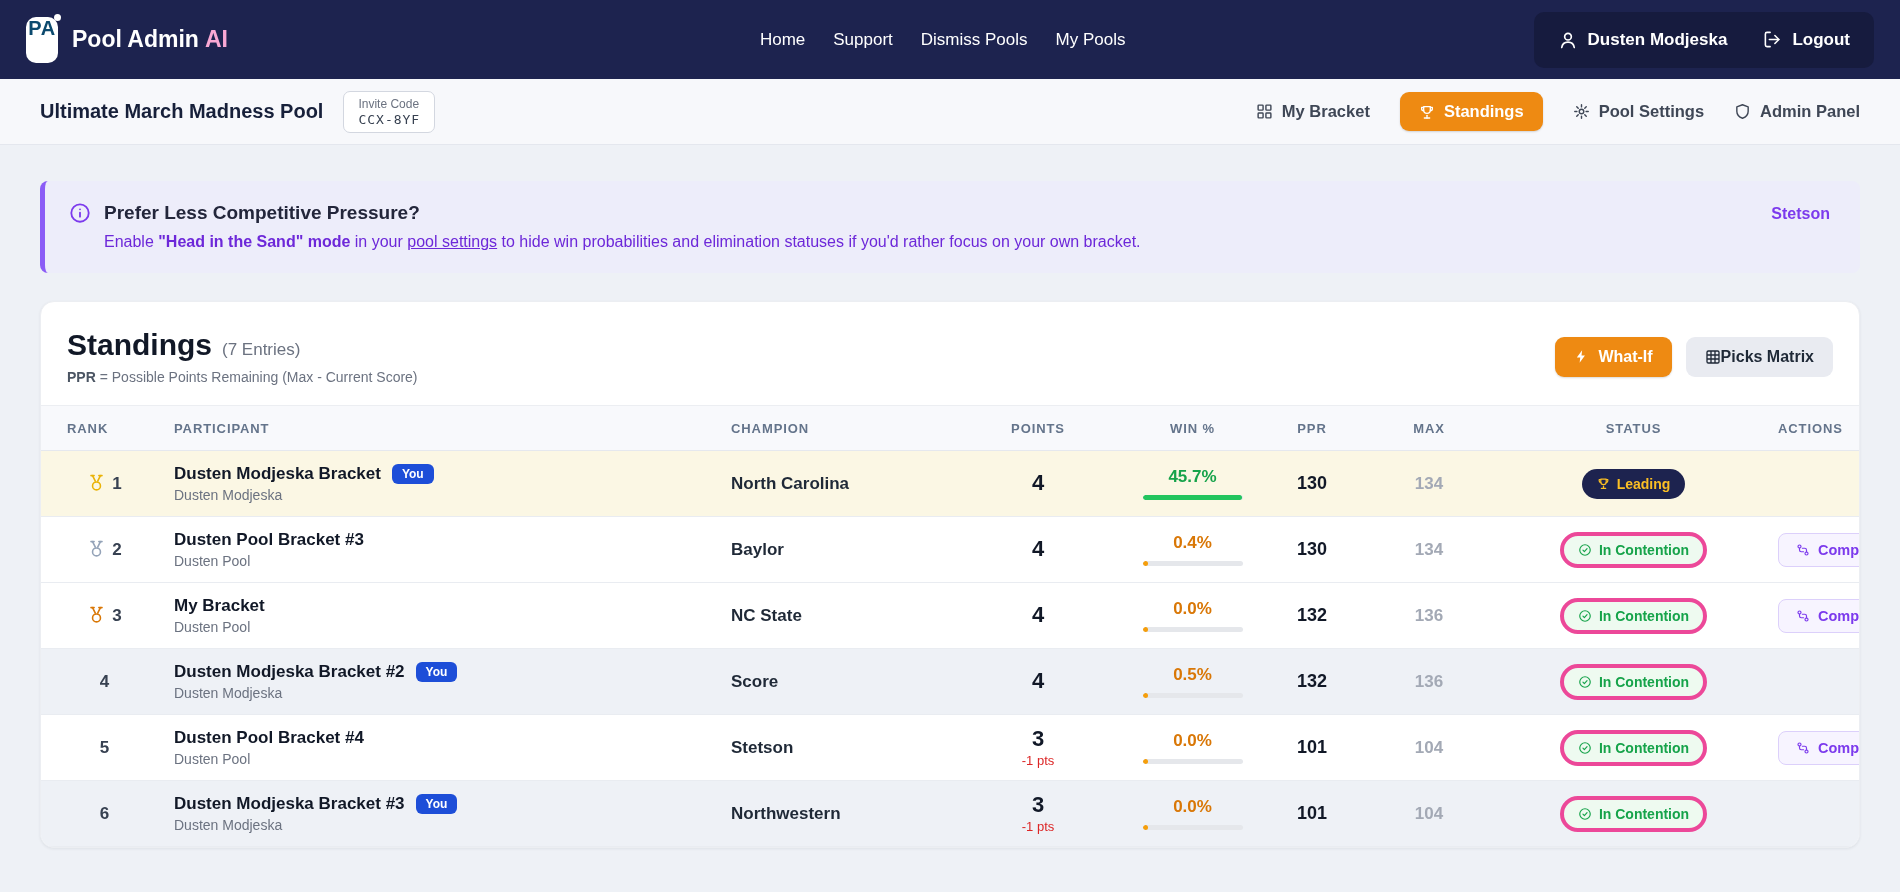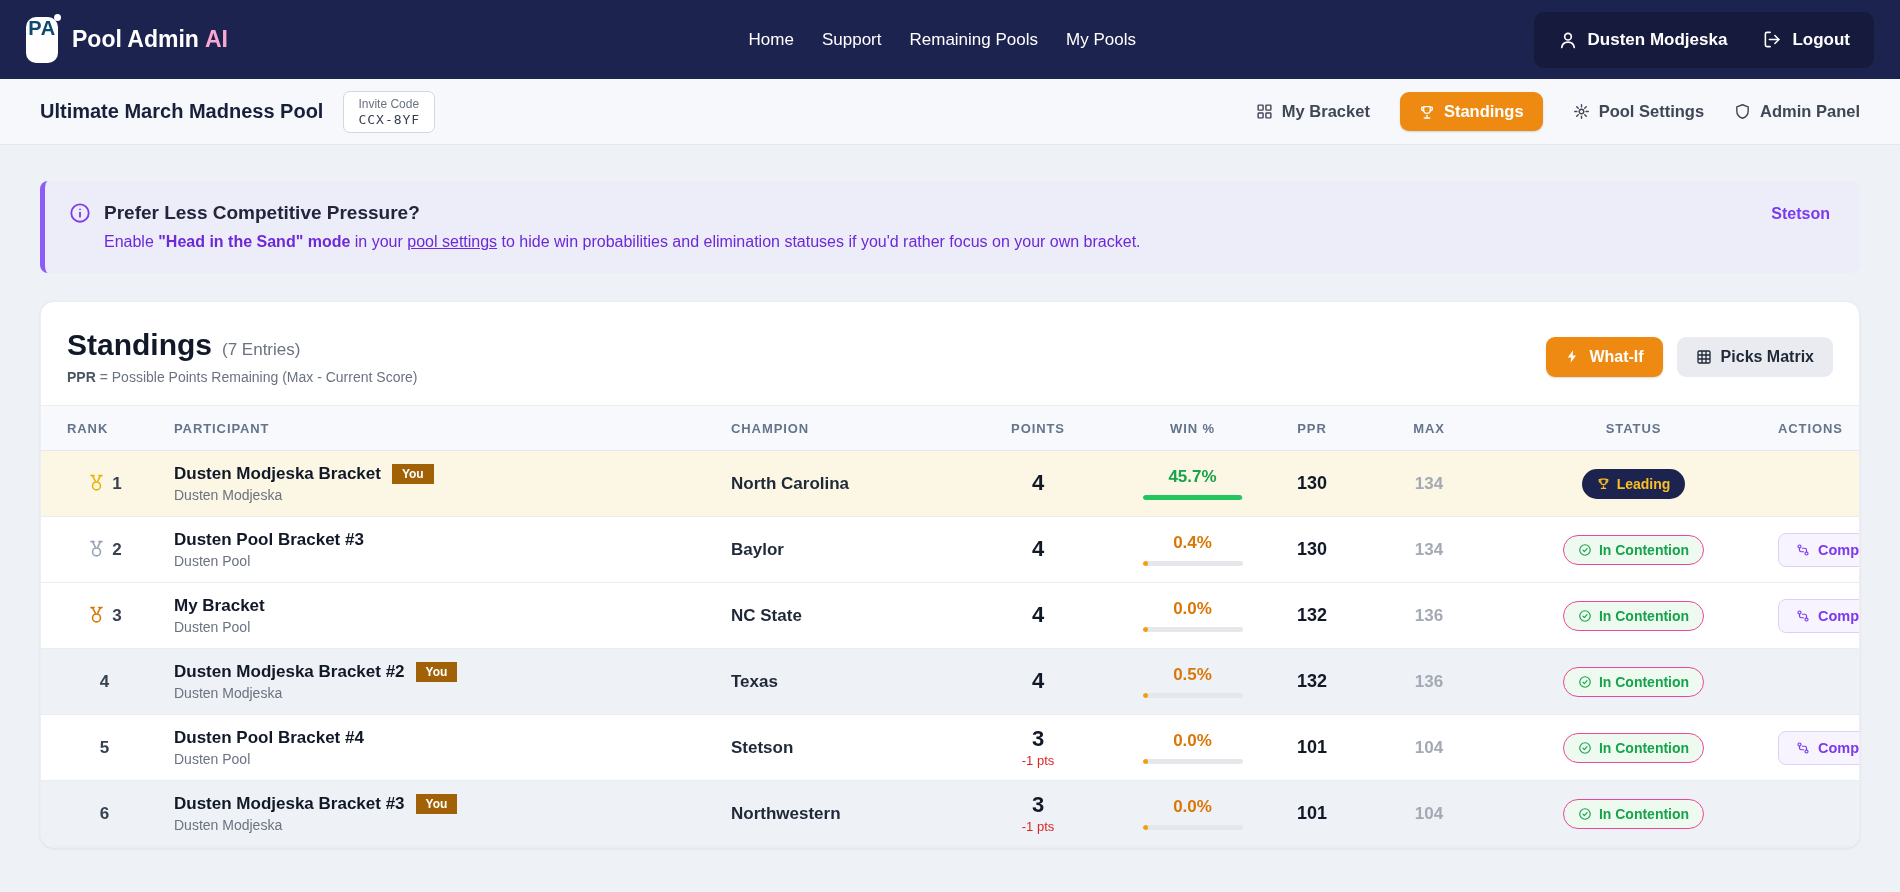--- a/index.html
+++ b/index.html
@@ -85,21 +85,21 @@
   .card-entries { font-size:17px; font-weight:400; color:#6b7280; }
   .card-legend { margin-top:7px; font-size:14px; color:#6b7280; }
   .card-legend b { color:#4b5563; }
   .card-actions { margin-left:auto; display:flex; align-items:center; gap:14px; }
   .btn-whatif {
     display:flex; align-items:center; gap:9px; background:#ee8a12; color:#ffffff;
     font-size:16px; font-weight:700; border:none; border-radius:9px; padding:11px 19px;
     cursor:pointer; box-shadow:0 1px 2px rgba(0,0,0,.15);
   }
   .btn-matrix {
-    display:flex; align-items:center; gap:9px; background:#e9ebf1; color:#1f2937;
+    display:flex; align-items:center; background:#e9ebf1; color:#1f2937;
     font-size:16px; font-weight:600; border:none; border-radius:9px; padding:11px 19px; cursor:pointer;
   }
 
   
   .thead, .trow {
     display:grid;
     grid-template-columns:75px 525px 245px 150px 125px 80px 120px 255px 1fr;
     align-items:center; padding:0 26px;gap:17px;
   }
   .thead {
@@ -118,22 +118,22 @@
   .c-rank { display:flex; align-items:center; justify-content:center; gap:6px;
             font-size:17px; font-weight:600; color:#374151; }
   .medal.gold { color:#eab308; }
   .medal.silver { color:#94a3b8; }
   .medal.bronze { color:#d97706; }
 
   .c-part { padding-left:15px; }
   .pline { display:flex; align-items:center; gap:11px; }
   .pname { font-size:17px; font-weight:700; color:#111827; }
   .you-badge {
-    background:#a16207; color:#ffffff; font-size:12px; font-weight:700;
-    border-radius:0; padding:3px 10px; line-height:1.2;
+    background:#1d4ed8; color:#ffffff; font-size:12px; font-weight:700;
+    border-radius:6px; padding:3px 10px; line-height:1.2;
   }
   .powner { margin-top:3px; font-size:14px; color:#6b7280; }
 
   .c-champ { padding-left:30px; font-size:17px; font-weight:600; color:#1f2937; }
 
   .c-points { text-align:center; }
   .pts { font-size:22px; font-weight:700; color:#111827; line-height:1.1; }
   .pts-delta { font-size:13px; color:#dc2626; margin-top:1px; }
 
   .c-win { display:flex; flex-direction:column; align-items:center; }
@@ -148,21 +148,21 @@
   .c-ppr { text-align:center; font-size:18px; font-weight:700; color:#111827; }
   .c-max { text-align:center; font-size:17px; font-weight:600; color:#a3a9b5; }
 
   .c-status { display:flex; justify-content:center; }
   .badge-leading {
     display:flex; align-items:center; gap:7px; background:#1d234f; color:#fbbf24;
     font-size:14px; font-weight:700; border-radius:999px; padding:7px 15px;
   }
   .badge-contention {
     display:flex; align-items:center; gap:7px; background:#eefaf0;
-    border:1px solid #ec4899; color:#16a34a; font-size:14px; font-weight:600;
+    border:4px solid #ec4899; color:#16a34a; font-size:14px; font-weight:600;
     border-radius:999px; padding:6px 14px;
   }
 
   .c-actions { display:flex; justify-content:center; }
   .btn-compare {
     display:flex; align-items:center; gap:8px; background:#f7f4ff;
     border:1px solid #dcd0fb; color:#7c3aed; font-size:14.5px; font-weight:700;
     border-radius:8px; padding:8px 17px; cursor:pointer;
   }
 </style>
@@ -175,21 +175,21 @@
       <span>PA</span>
       <span class="logo-dot"></span>
     </div>
     <div class="brand-name">
       <span>Pool Admin</span><span class="brand-accent">AI</span>
     </div>
   </div>
   <div class="nav-links">
     <a class="nav-link">Home</a>
     <a class="nav-link">Support</a>
-    <a class="nav-link">Remaining Pools</a>
+    <a class="nav-link">Dismiss Pools</a>
     <a class="nav-link">My Pools</a>
   </div>
   <div class="user-box">
     <div class="user-chip">
       <span class="icon">
         <svg width="20" height="20" viewBox="0 0 24 24" fill="none" stroke="#ffffff" stroke-width="2" stroke-linecap="round">
             <circle cx="12" cy="8" r="4"></circle>
             <path d="M4.5 21c.5-4 3.7-6.5 7.5-6.5s7 2.5 7.5 6.5"></path>
           </svg>
       </span>
@@ -486,21 +486,21 @@
     <div class="c-rank">
       <span>4</span>
     </div>
     <div class="c-part">
       <div class="pline">
         <span class="pname">Dusten Modjeska Bracket #2</span>
         <span class="you-badge">You</span>
       </div>
       <div class="powner">Dusten Modjeska</div>
     </div>
-    <div class="c-champ">Texas</div>
+    <div class="c-champ">Score</div>
     <div class="c-points">
         <div class="pts">4</div>
       </div>
     <div class="c-win">
       <div class="winpct amber">0.5%</div>
       <div class="bar">
           <div class="fill amber" style="width: 2%;"></div>
         </div>
     </div>
     <div class="c-ppr">132</div>

